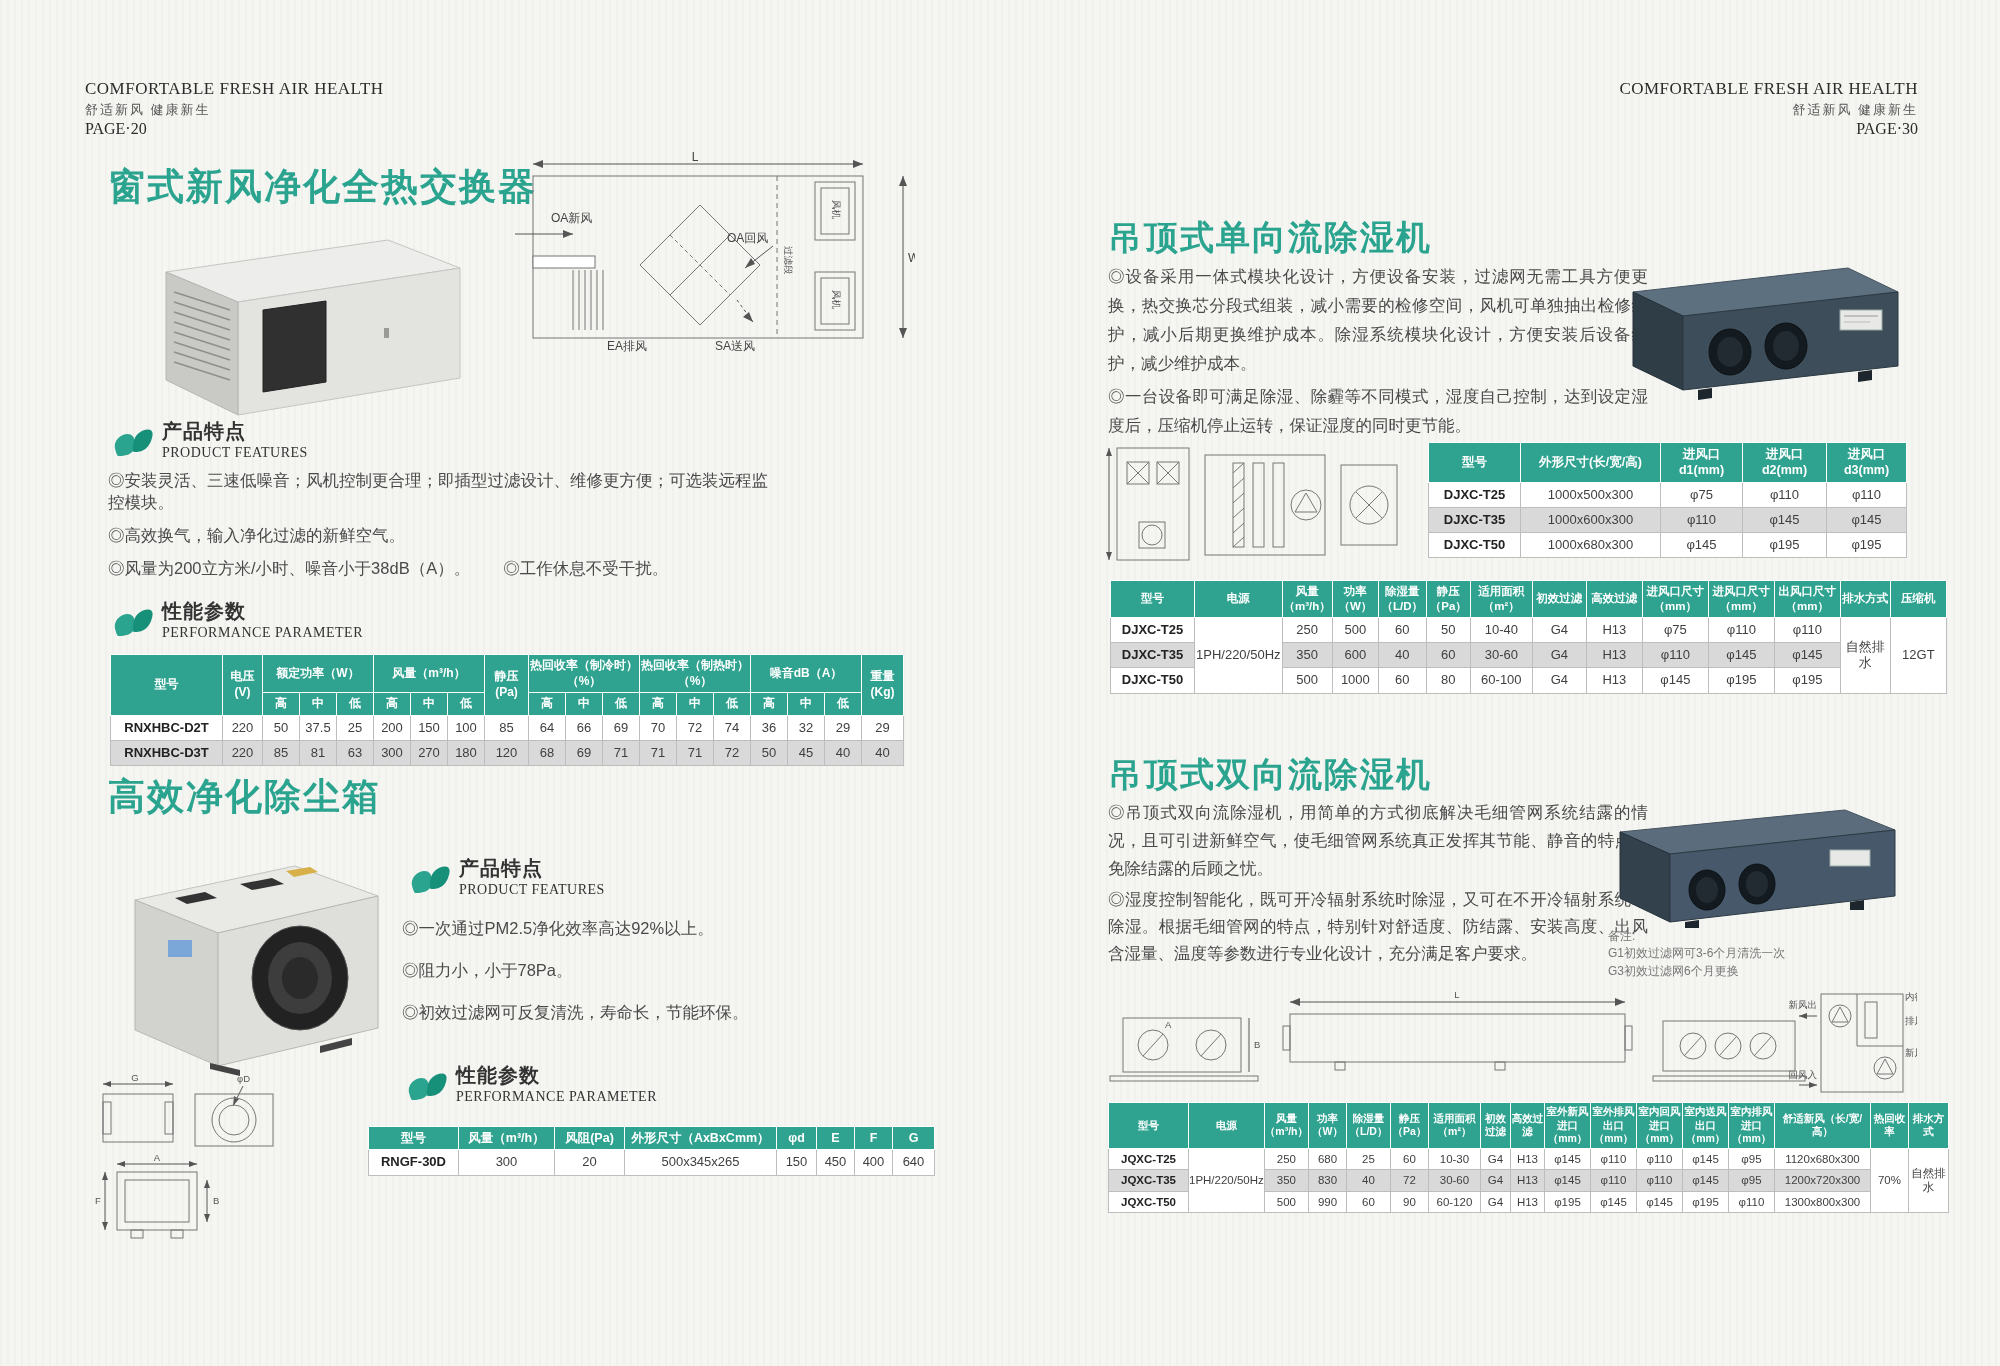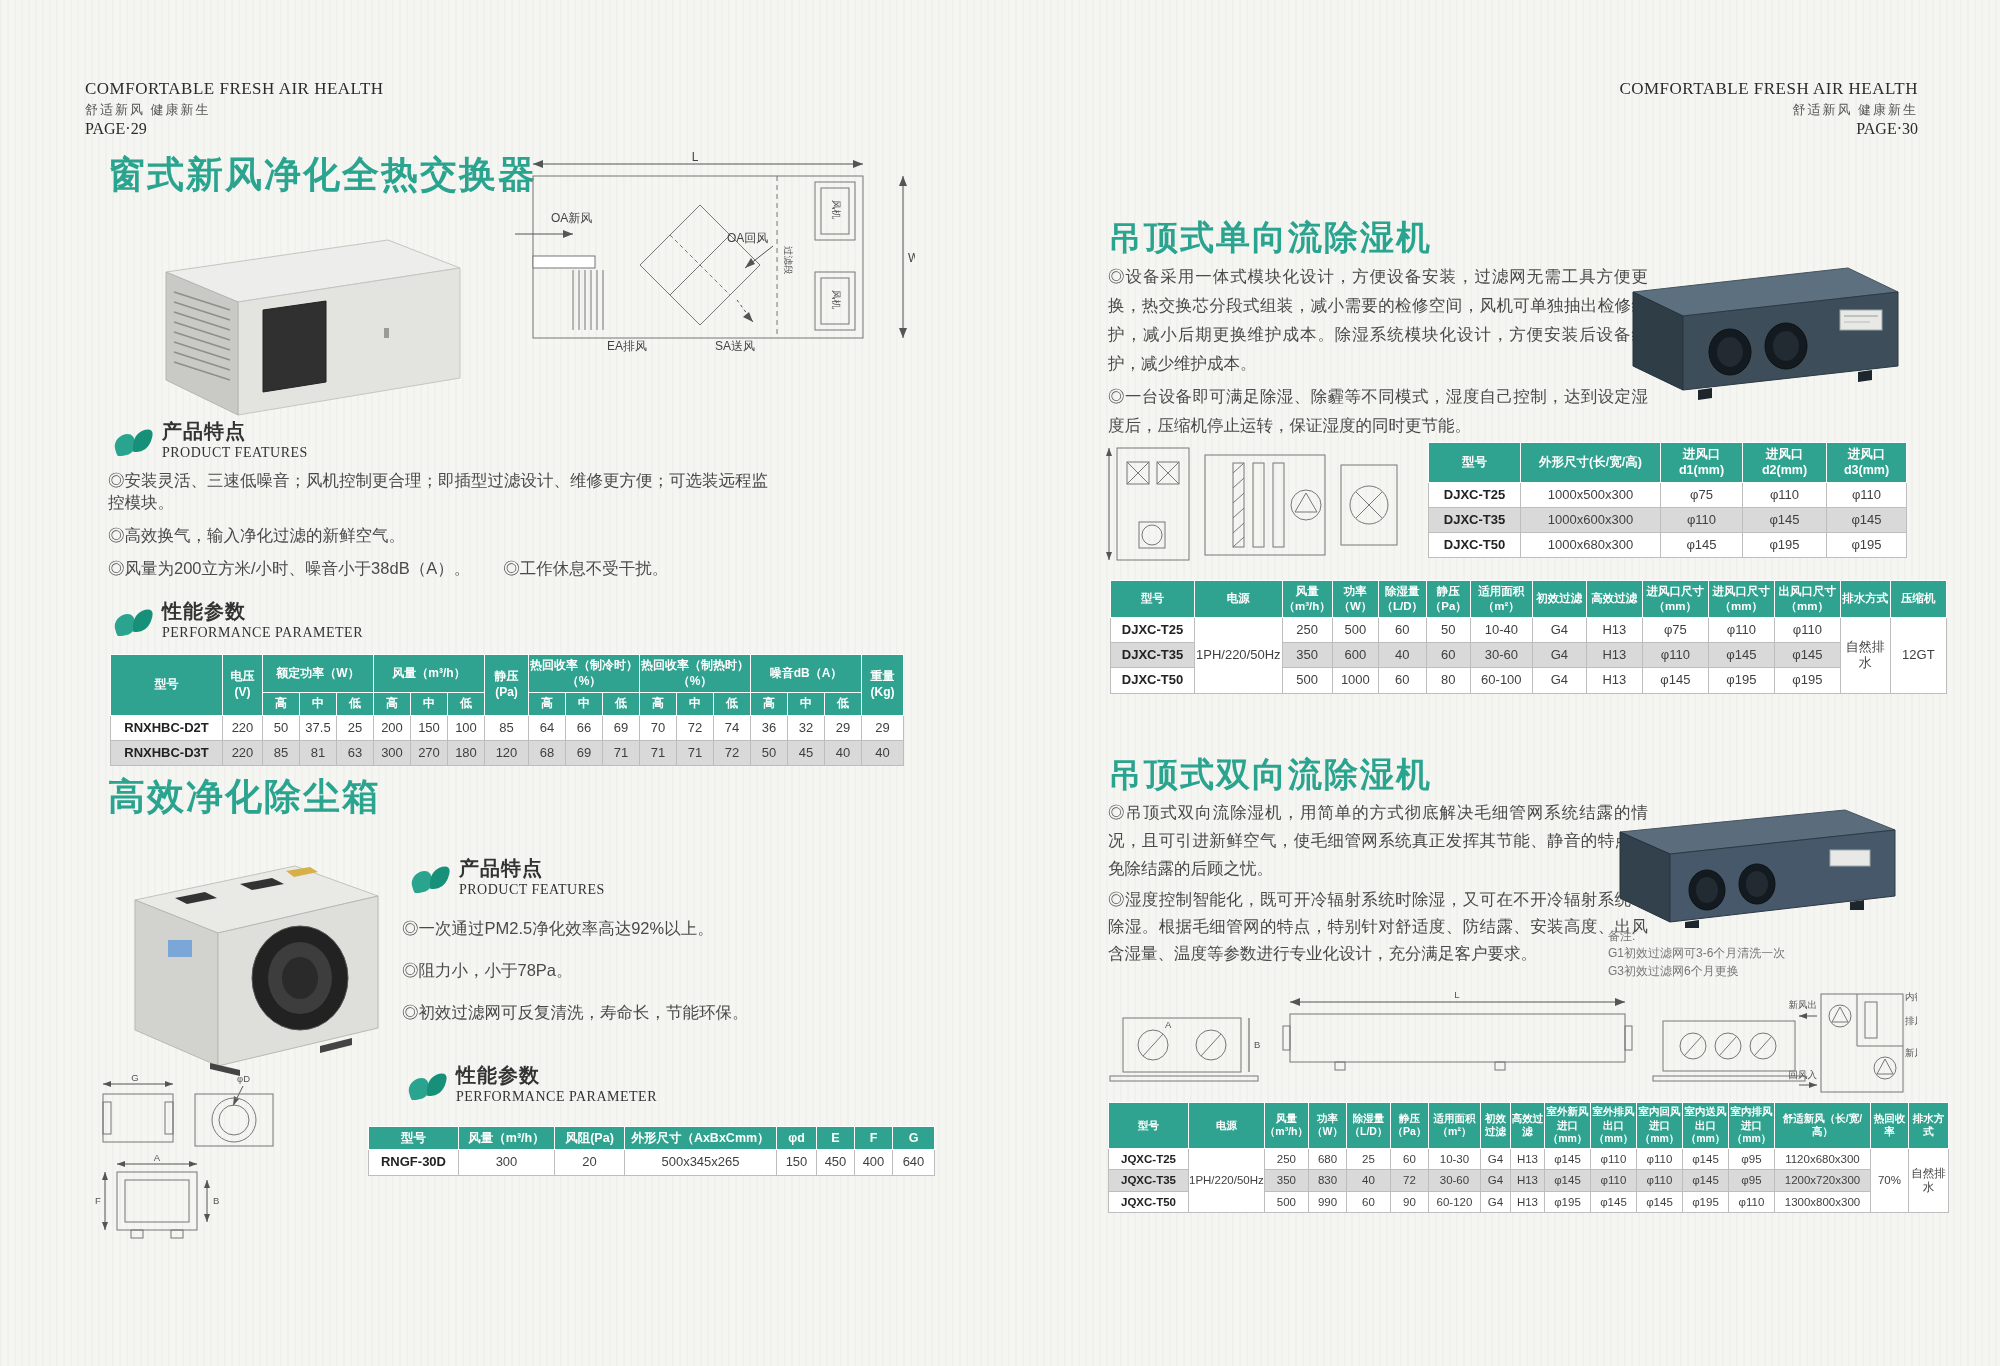--- a/index.html
+++ b/index.html
@@ -46,24 +46,24 @@
   svg .dim { stroke:#555; fill:none; stroke-width:1; }
   svg text.lbl { font-family:"Liberation Sans", sans-serif; font-size:12px; fill:#444; }
   svg text.sm { font-family:"Liberation Sans", sans-serif; font-size:9.5px; fill:#555; }
 </style>
 </head>
 <body>
 
 <div class="abs hdr" style="left:85px; top:78px;">
   <div class="l1">COMFORTABLE FRESH AIR HEALTH</div>
   <div class="l2">舒适新风 健康新生</div>
-  <div class="l3">PAGE·29</div>
-</div>
-
-<div class="abs sec-title" style="left:108px; top:150px;">窗式新风净化全热交换器</div>
+  <div class="l3">PAGE·20</div>
+</div>
+
+<div class="abs sec-title" style="left:108px; top:162px;">窗式新风净化全热交换器</div>
 
 <svg class="abs" style="left:88px; top:210px;" width="392" height="218" viewBox="0 0 392 218">
   <polygon points="78,62 300,30 372,58 150,92" fill="#ededeb" stroke="#c4c4c0"></polygon>
   <polygon points="150,92 372,58 372,168 150,205" fill="#e3e3e0" stroke="#c4c4c0"></polygon>
   <polygon points="78,62 150,92 150,205 78,170" fill="#c9c9c5" stroke="#b5b5b1"></polygon>
   <g stroke="#8e8e8a" stroke-width="1.5">
     <line x1="86" y1="82" x2="142" y2="100"></line>
       <line x1="86" y1="92" x2="142" y2="110"></line>
     <line x1="86" y1="102" x2="142" y2="120"></line>
       <line x1="86" y1="112" x2="142" y2="130"></line>

